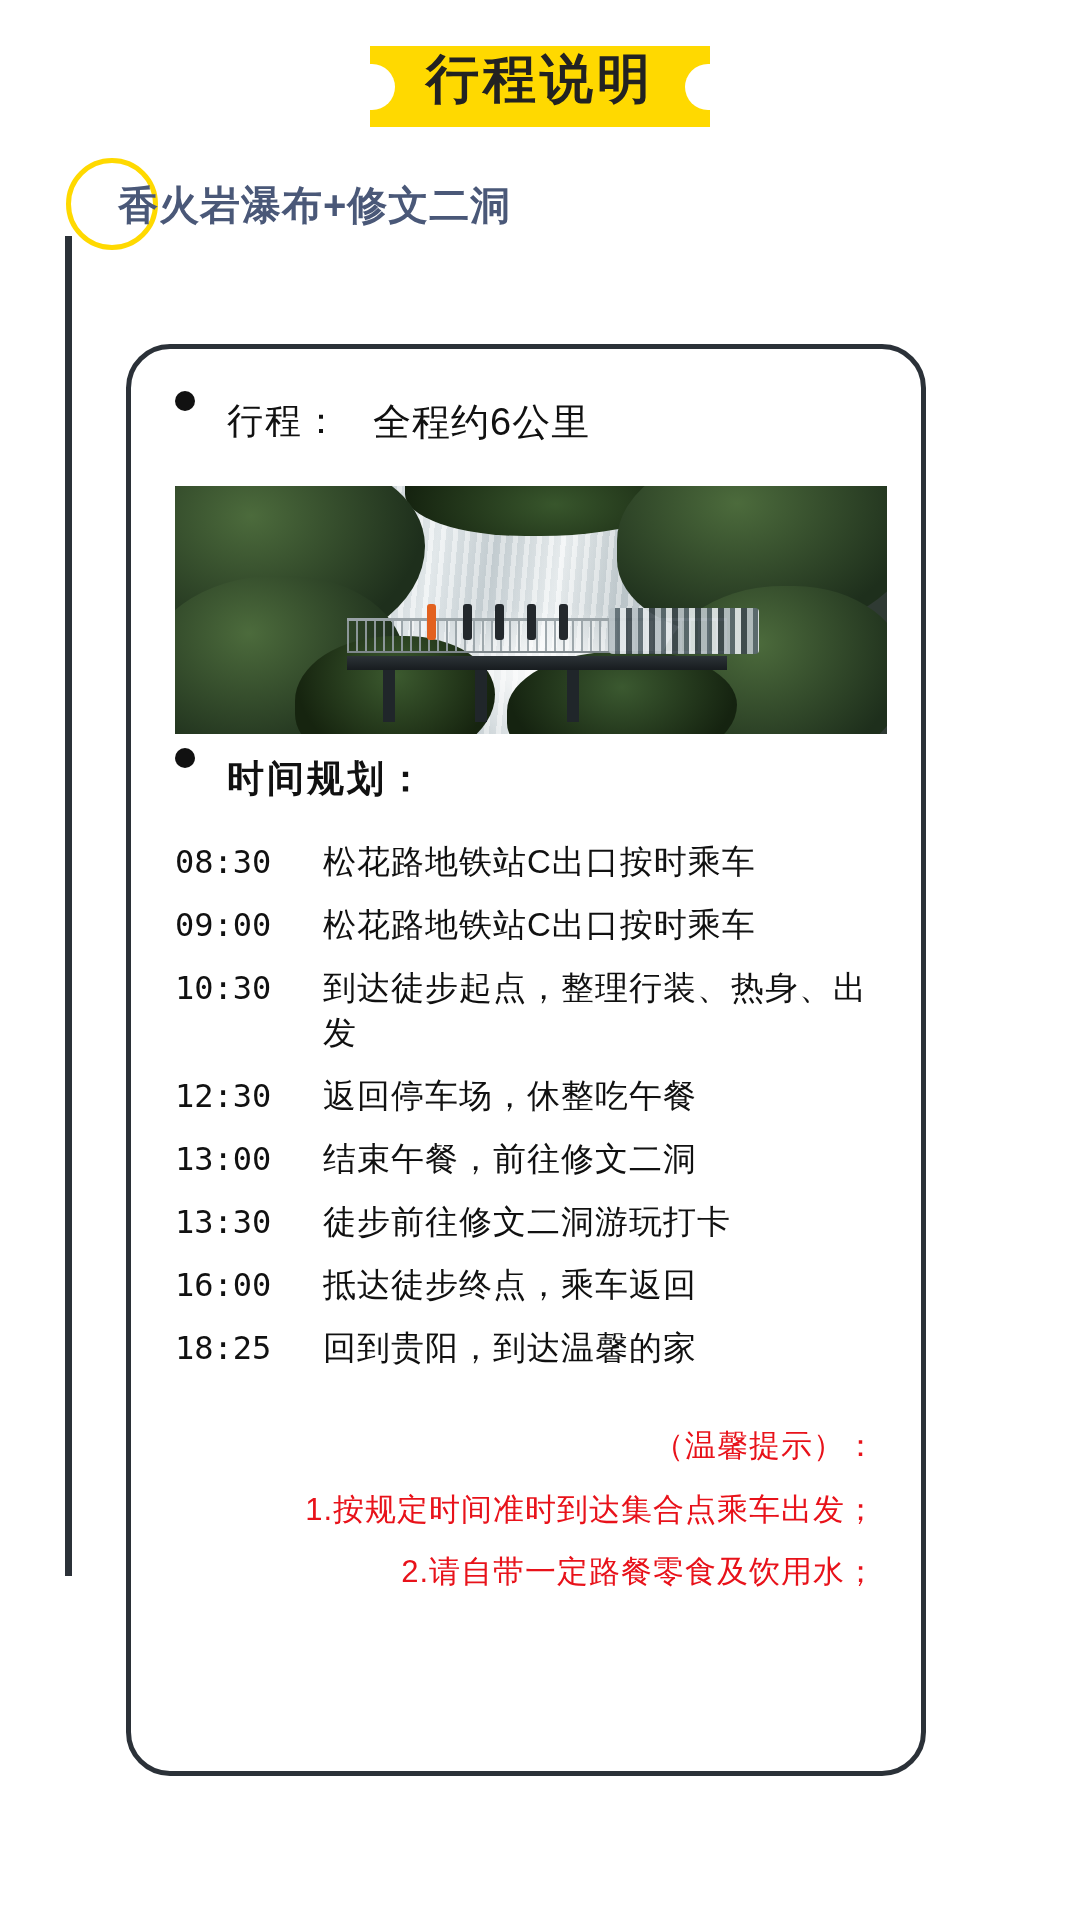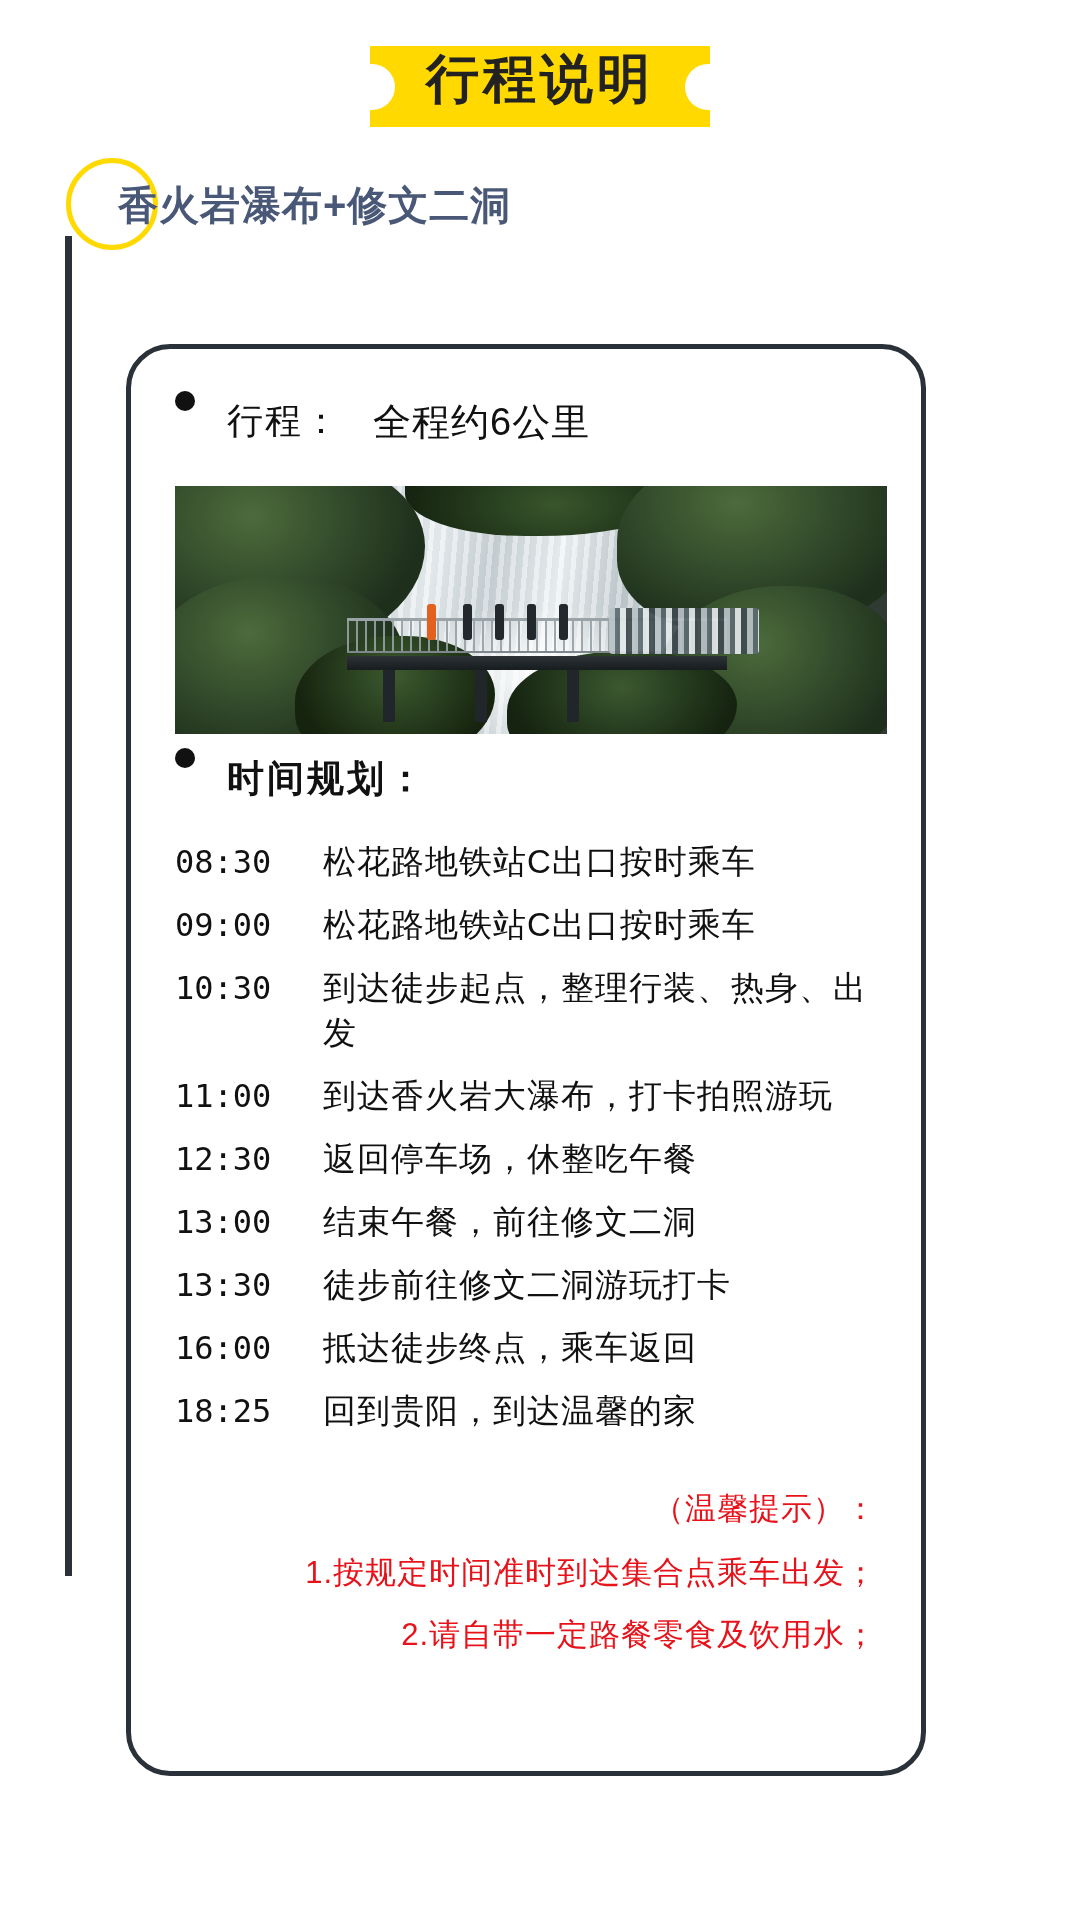--- a/index.html
+++ b/index.html
@@ -292,24 +292,20 @@
       </div>
       <div class="sched-row">
         <span class="sched-time">09:00</span>
         <span class="sched-text">松花路地铁站C出口按时乘车</span>
       </div>
       <div class="sched-row">
         <span class="sched-time">10:30</span>
         <span class="sched-text">到达徒步起点，整理行装、热身、出发</span>
       </div>
       <div class="sched-row">
-        <span class="sched-time">11:00</span>
-        <span class="sched-text">到达香火岩大瀑布，打卡拍照游玩</span>
-      </div>
-      <div class="sched-row">
         <span class="sched-time">12:30</span>
         <span class="sched-text">返回停车场，休整吃午餐</span>
       </div>
       <div class="sched-row">
         <span class="sched-time">13:00</span>
         <span class="sched-text">结束午餐，前往修文二洞</span>
       </div>
       <div class="sched-row">
         <span class="sched-time">13:30</span>
         <span class="sched-text">徒步前往修文二洞游玩打卡</span>

